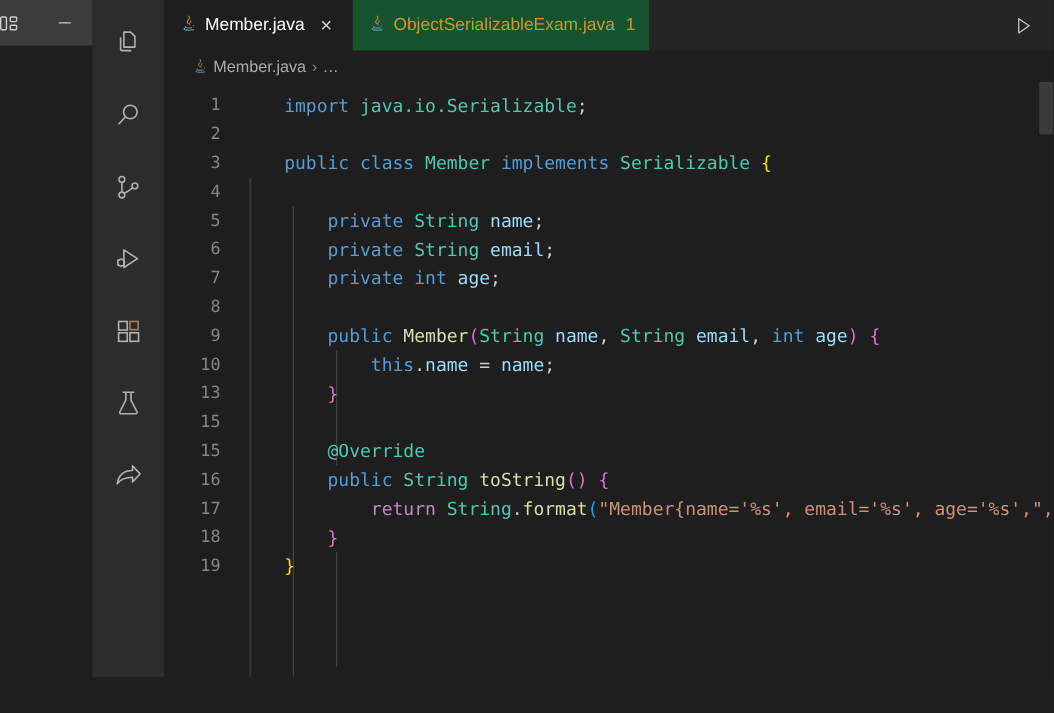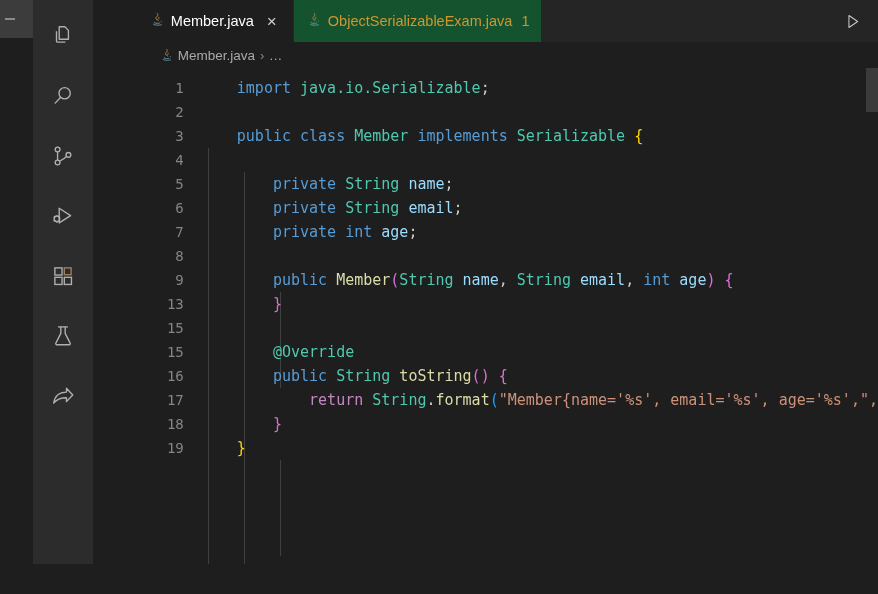--- a/index.html
+++ b/index.html
@@ -79,21 +79,20 @@
     cursor: pointer;
     position: relative;
   }
   .act-item svg { display:block; }
 
   
   .editor-area {
     flex: 1; min-width: 0;
     display: flex; flex-direction: column;
     background: #1e1e1e;
-    padding-left: 44px;
   }
   .tabs-row {
     height: 42px; min-height: 42px;
     background: #252526;
     display: flex;
     align-items: stretch;
     position: relative;
   }
   .tabs { display: flex; align-items: stretch; }
   .tab {
@@ -391,20 +390,21 @@
         <div class="code-rows" id="code-rows">
             <div class="row"><div class="lnum">1</div><div class="lcontent"><span class="kw">import </span><span class="pkg">java.io.</span><span class="type">Serializable</span><span class="pun">;</span></div></div>
             <div class="row"><div class="lnum">2</div><div class="lcontent"></div></div>
             <div class="row"><div class="lnum">3</div><div class="lcontent"><span class="kw">public </span><span class="kw">class </span><span class="type">Member </span><span class="kw">implements </span><span class="type">Serializable </span><span class="b1">{</span></div></div>
             <div class="row"><div class="lnum">4</div><div class="lcontent"></div></div>
             <div class="row"><div class="lnum">5</div><div class="lcontent"><span class="pun">    </span><span class="kw">private </span><span class="type">String </span><span class="var">name</span><span class="pun">;</span></div></div>
             <div class="row"><div class="lnum">6</div><div class="lcontent"><span class="pun">    </span><span class="kw">private </span><span class="type">String </span><span class="var">email</span><span class="pun">;</span></div></div>
             <div class="row"><div class="lnum">7</div><div class="lcontent"><span class="pun">    </span><span class="kw">private </span><span class="kw">int </span><span class="var">age</span><span class="pun">;</span></div></div>
             <div class="row"><div class="lnum">8</div><div class="lcontent"></div></div>
             <div class="row"><div class="lnum">9</div><div class="lcontent"><span class="pun">    </span><span class="kw">public </span><span class="fn">Member</span><span class="b2">(</span><span class="type">String </span><span class="var">name</span><span class="pun">, </span><span class="type">String </span><span class="var">email</span><span class="pun">, </span><span class="kw">int </span><span class="var">age</span><span class="b2">)</span><span class="pun"> </span><span class="b2">{</span></div></div>
+            <div class="row"><div class="lnum">10</div><div class="lcontent"><span class="pun">        </span><span class="kw">this</span><span class="pun">.</span><span class="var">name</span><span class="pun"> = </span><span class="var">name</span><span class="pun">;</span></div></div>
             <div class="row"><div class="lnum">13</div><div class="lcontent"><span class="pun">    </span><span class="b2">}</span></div></div>
             <div class="row"><div class="lnum">15</div><div class="lcontent"></div></div>
             <div class="row"><div class="lnum">15</div><div class="lcontent"><span class="pun">    </span><span class="type">@Override</span></div></div>
             <div class="row"><div class="lnum">16</div><div class="lcontent"><span class="pun">    </span><span class="kw">public </span><span class="type">String </span><span class="fn">toString</span><span class="b2">()</span><span class="pun"> </span><span class="b2">{</span></div></div>
             <div class="row"><div class="lnum">17</div><div class="lcontent"><span class="pun">        </span><span class="ret">return </span><span class="type">String</span><span class="pun">.</span><span class="fn">format</span><span class="b3">(</span><span class="str">"Member{name='%s', email='%s', age='%s',",</span></div></div>
             <div class="row"><div class="lnum">18</div><div class="lcontent"><span class="pun">    </span><span class="b2">}</span></div></div>
             <div class="row"><div class="lnum">19</div><div class="lcontent"><span class="b1">}</span></div></div>
           </div>
 
         <div class="vscroll">

